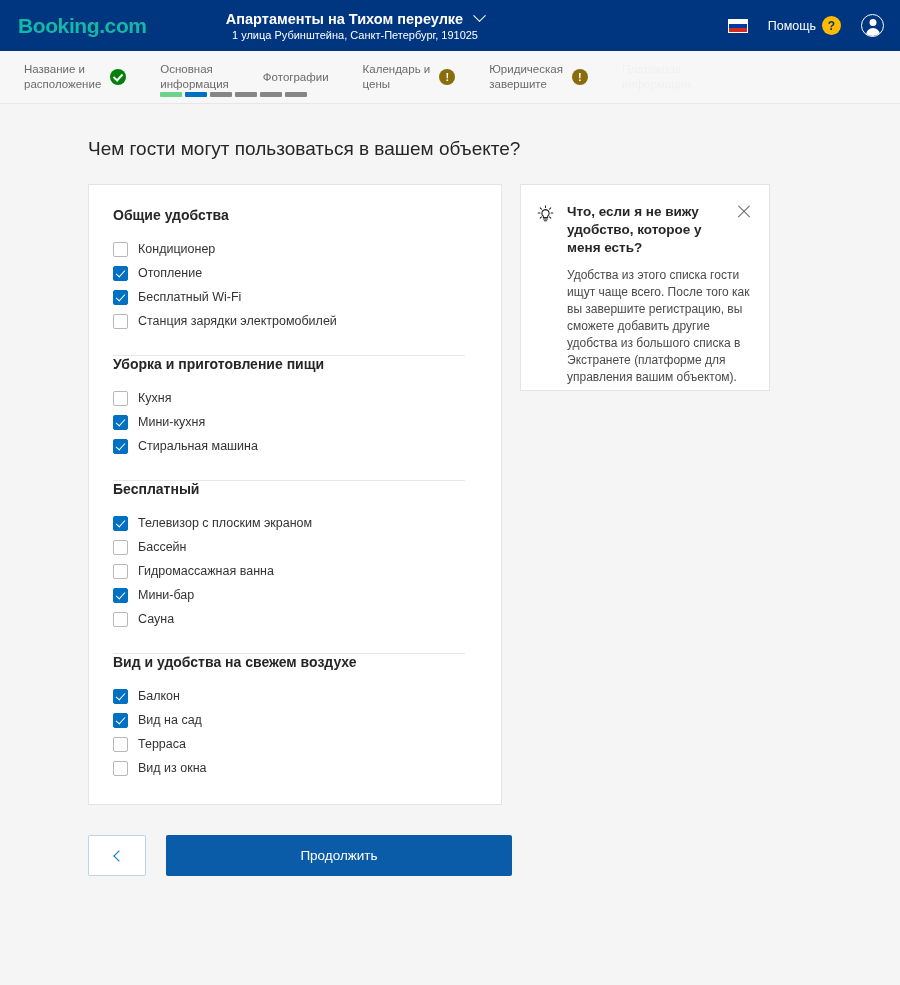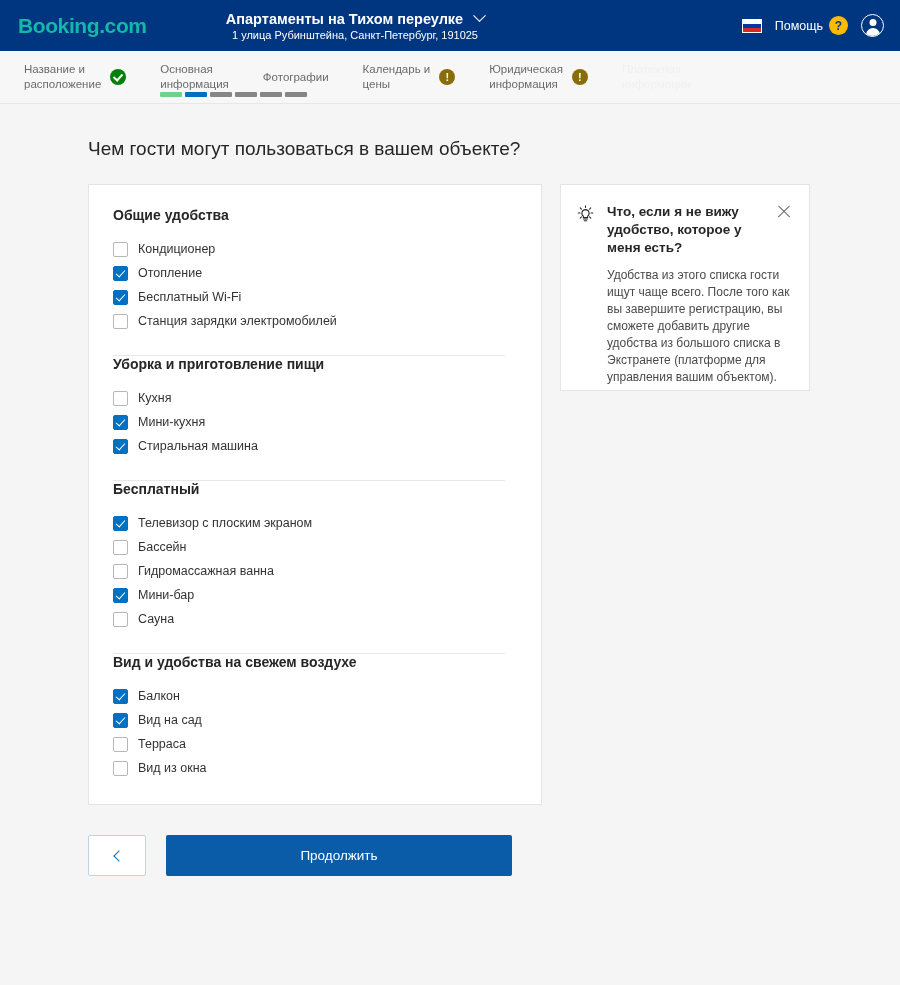--- a/index.html
+++ b/index.html
@@ -58,21 +58,21 @@
     color: #ffffff;
     font-size: 11px;
     margin-top: 2px;
     white-space: nowrap;
     pointer-events: auto;
   }
   .header-right {
     margin-left: auto;
     display: flex;
     align-items: center;
-    gap: 13px;
+    gap: 20px;
     z-index: 3;
     text-align: center;
   }
   .flag {
     width: 20px; height: 14px;
     border: 1px solid #ffffff;
     display: flex; flex-direction: column;
     overflow: hidden;
   }
   .flag i { display:block; flex:1 1 33.33%; }
@@ -175,21 +175,21 @@
   }
   .content {
     display: flex;
     align-items: flex-start;
     gap: 18px;
     padding-left: 88px;
   }
 
   
   .card {
-    width: 454px;
+    width: 414px;
     background: #ffffff;
     border: 1px solid #e4e4e4;
     padding: 22px 12px 24px 0;
   }
   .group { padding: 0 24px; }
   .group-title {
     font-size: 14px;
     font-weight: bold;
     color: #262626;
     margin: 0 0 14px 0;
@@ -350,21 +350,21 @@
   <div class="step">
     <span class="step-label">Фотографии</span>
   </div>
   <div class="step">
     <span class="step-label">Календарь и
 цены</span>
     <span class="step-icon ico-warn">!</span>
   </div>
   <div class="step">
     <span class="step-label">Юридическая
-информация</span>
+завершите</span>
     <span class="step-icon ico-warn">!</span>
   </div>
   <div class="step faded">
     <span class="step-label">Платежная
 информация</span>
   </div>
 
   <div class="progress">
     <span class="seg done"></span>
     <span class="seg current"></span>

